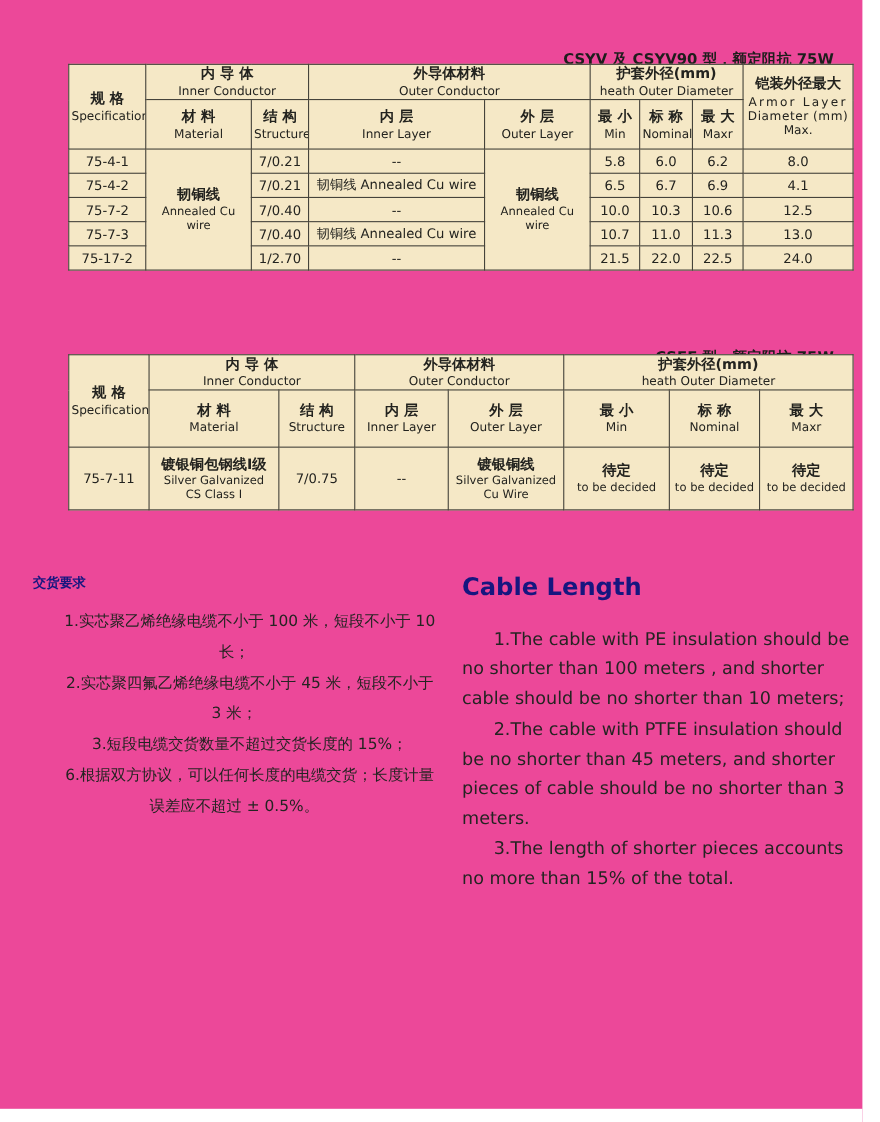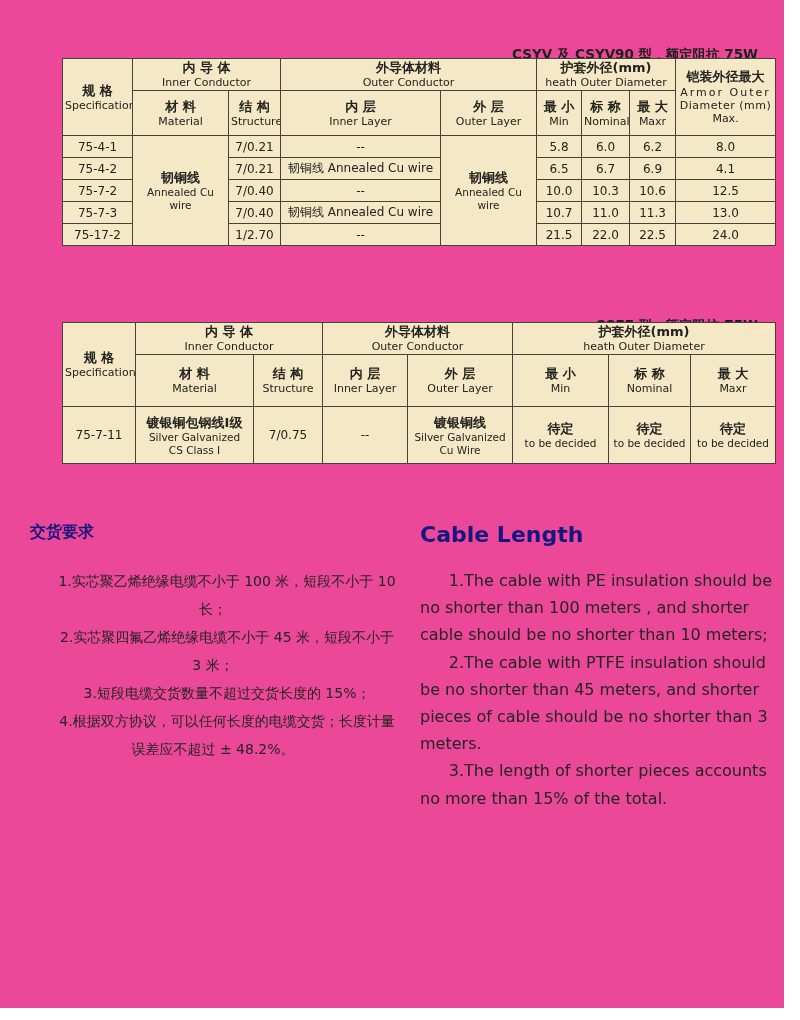--- a/index.html
+++ b/index.html
@@ -31,21 +31,21 @@
   th.armor { text-align:left; padding-left:4px; }
   .armor .zh { font-weight:bold; }
   .ls2 { letter-spacing:2px; white-space:nowrap; }
   .ls1 { letter-spacing:0.5px; white-space:nowrap; }
   .cellblock .en { font-size:10.5px; }
 
   .bottom-col { position:absolute; top:522px; }
   #delivery-col { left:30px; width:366px; }
   #cable-col { left:420px; width:362px; }
   .col-heading { font-weight:bold; color:#16167f; }
-  #delivery-col .col-heading { font-size:16px; margin-bottom:24px; }
+  #delivery-col .col-heading { font-size:12px; margin-bottom:12px; }
   #cable-col .col-heading { font-size:22px; margin-bottom:20px; }
   #delivery-col p { font-size:14px; line-height:2.0; text-indent:2em; color:#242422;text-align:center; }
   #cable-col p { font-size:16px; line-height:1.7; text-indent:1.8em; color:#242422; }
 
   .footer-strip { position:absolute; left:0; bottom:0; width:800px; height:12px; background:#ffffff; }
 </style>
 </head>
 <body>
 
 <div class="page">
@@ -80,21 +80,21 @@
         <th colspan="2">
           <div class="zh">外导体材料</div>
           <div class="en">Outer Conductor</div>
         </th>
         <th colspan="3">
           <div class="zh">护套外径(mm)</div>
           <div class="en">heath Outer Diameter</div>
         </th>
         <th rowspan="2" class="armor">
           <div class="zh">铠装外径最大</div>
-          <div class="en ls2">Armor Outer</div>
+          <div class="en ls2">Armor Layer</div>
           <div class="en ls1">Diameter (mm)</div>
           <div class="en">Max.</div>
         </th>
       </tr>
       <tr>
         <th>
           <div class="zh">材 料</div>
           <div class="en">Material</div>
         </th>
         <th>
@@ -275,21 +275,21 @@
         </td>
       </tr>
     </tbody>
   </table>
 
   <div class="bottom-col" id="delivery-col">
     <div class="col-heading">交货要求</div>
     <p>1.实芯聚乙烯绝缘电缆不小于 100 米，短段不小于 10 长；</p>
     <p>2.实芯聚四氟乙烯绝缘电缆不小于 45 米，短段不小于 3 米；</p>
     <p>3.短段电缆交货数量不超过交货长度的 15%；</p>
-    <p>4.根据双方协议，可以任何长度的电缆交货；长度计量误差应不超过 ± 48.2%。</p>
+    <p>6.根据双方协议，可以任何长度的电缆交货；长度计量误差应不超过 ± 0.5%。</p>
   </div>
 
   <div class="bottom-col" id="cable-col">
     <div class="col-heading">Cable Length</div>
     <p>1.The cable with PE insulation should be no shorter than 100 meters , and shorter cable should be no shorter than 10 meters;</p>
     <p>2.The cable with PTFE insulation should be no shorter than 45 meters, and shorter pieces of cable should be no shorter  than 3 meters.</p>
     <p>3.The length of shorter pieces accounts no more than 15% of the total.</p>
   </div>
 
   <div class="footer-strip"></div>

